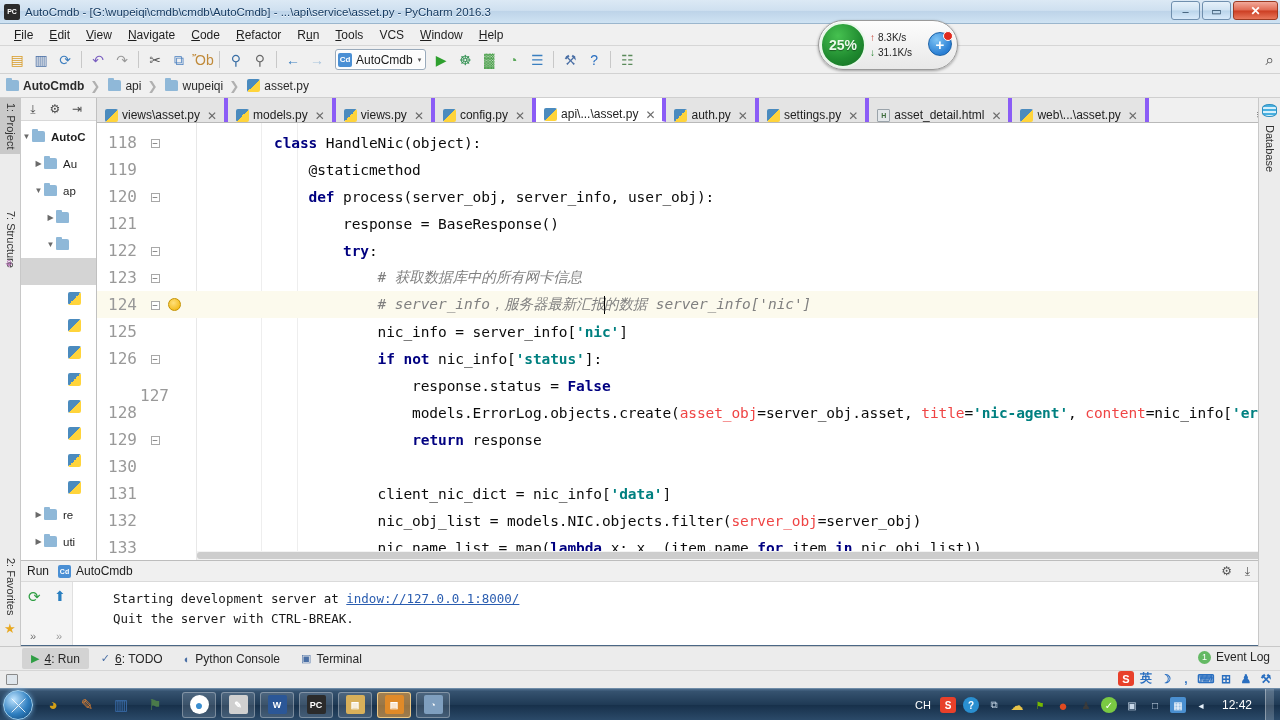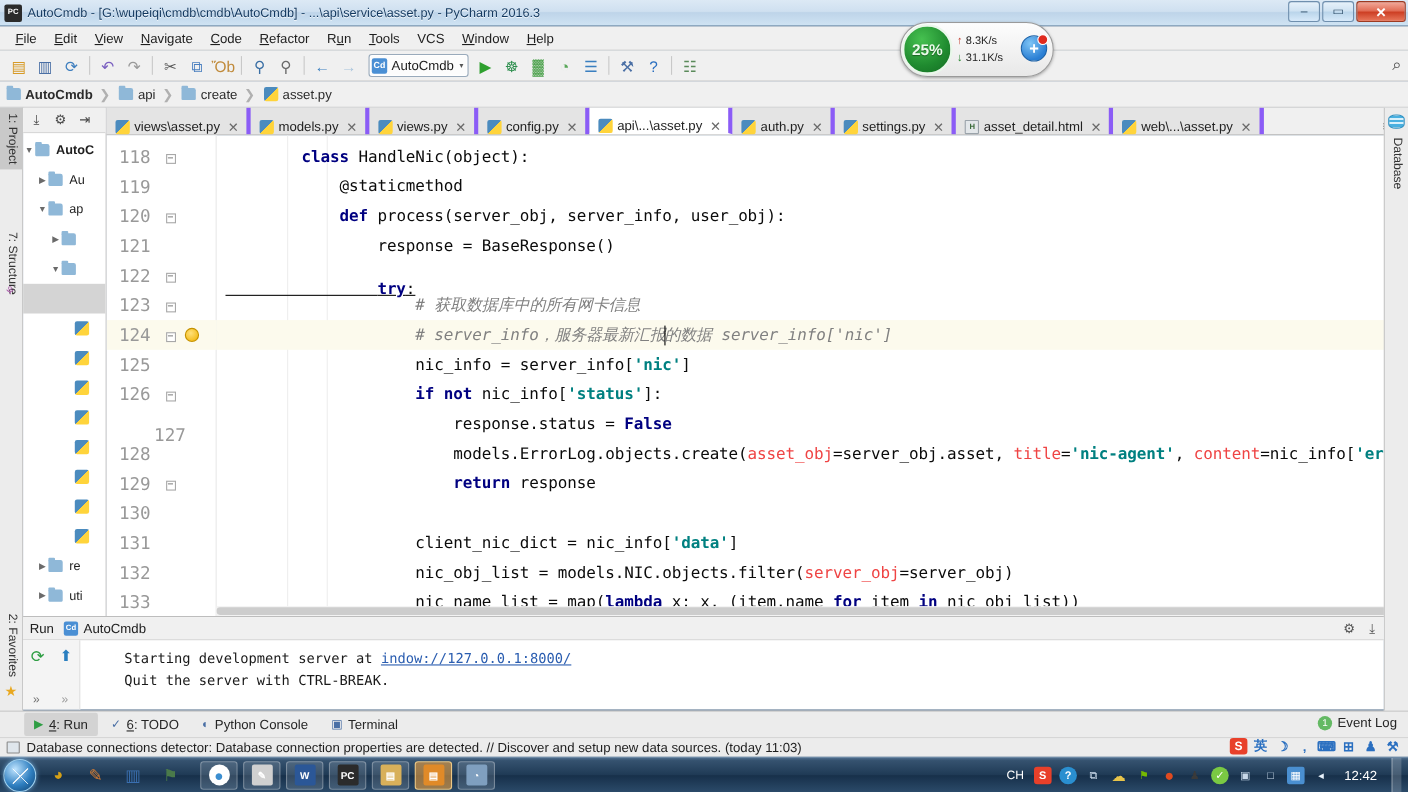--- a/index.html
+++ b/index.html
@@ -503,21 +503,21 @@
         <span class="cl">AutoCmdb</span>
         <span class="sep">❯</span>
       </div>
       <div class="crumb">
         <span class="folder-ic"></span>
         <span class="cl">api</span>
         <span class="sep">❯</span>
       </div>
       <div class="crumb">
         <span class="folder-ic"></span>
-        <span class="cl">create</span>
+        <span class="cl">wupeiqi</span>
         <span class="sep">❯</span>
       </div>
       <div class="crumb">
         <span class="py-ic"></span>
         <span class="cl">asset.py</span>
       </div>
     </div>
 
   <div class="leftstrip">
     <div class="vtab sel" style="top:0;"><span>1: Project</span></div>
@@ -738,21 +738,21 @@
           <span class="fold"></span>
         </div>
       </div>
     <div class="codearea" id="codearea">
       <div class="indentline" style="left:64px;"></div>
       <div class="indentline" style="left:100px;"></div>
     <div class="cline" style="top: 6px;"><span><span>        </span><span class="kw">class </span><span>HandleNic(object):</span></span></div>
         <div class="cline" style="top: 60px;"><span><span>            </span><span class="kw">def </span><span>process(server_obj, server_info, user_obj):</span></span></div>
         <div class="cline" style="top: 33px;"><span><span>            @staticmethod</span></span></div>
         <div class="cline" style="top: 87px;"><span><span>                response = BaseResponse()</span></span></div>
-        <div class="cline" style="top: 126px; text-decoration: underline;"><span><span>                </span><span class="kw">try</span><span>:</span></span></div>
+        <div class="cline" style="top: 114px;"><span><span>                </span><span class="kw">try</span><span>:</span></span></div>
         <div class="cline" style="top: 141px;"><span><span class="cmt">                    # 获取数据库中的所有网卡信息</span></span></div>
         <div class="cline cur" style="top: 168px;"><span><span class="cmt">                    # server_info，服务器最新汇报<span class="caret" style="background: rgb(0, 0, 0); width: 1px; height: 18px;"></span>的数据 server_info['nic']</span></span></div>
         <div class="cline" style="top: 195px;"><span><span>                    nic_info = server_info[</span><span class="str">'nic'</span><span>]</span></span></div>
         <div class="cline" style="top: 222px;"><span><span>                    </span><span class="kw">if not </span><span>nic_info[</span><span class="str">'status'</span><span>]:</span></span></div>
         <div class="cline" style="top: 249px;"><span><span>                        response.status = </span><span class="kw">False</span></span></div>
         <div class="cline" style="top: 276px;"><span><span>                        models.ErrorLog.objects.create(</span><span class="param">asset_obj</span><span>=server_obj.asset, </span><span class="param">title</span><span>=</span><span class="str">'nic-agent'</span><span>, </span><span class="param">content</span><span>=nic_info[</span><span class="str">'error</span></span></div>
         <div class="cline" style="top: 303px;"><span><span>                        </span><span class="kw">return </span><span>response</span></span></div>
         <div class="cline" style="top: 330px;"><span><span></span></span></div>
         <div class="cline" style="top: 357px;"><span><span>                    client_nic_dict = nic_info[</span><span class="str">'data'</span><span>]</span></span></div>
         <div class="cline" style="top: 384px;"><span><span>                    nic_obj_list = models.NIC.objects.filter(</span><span class="param">server_obj</span><span>=server_obj)</span></span></div>
@@ -817,21 +817,20 @@
         <span>Terminal</span>
       </div>
     </div>
   <div class="eventlog">
     <span class="badge1">1</span>
     <span>Event Log</span>
   </div>
 
   <div class="statusbar">
     <span class="sb-ic"></span>
-    <span>Database connections detector: Database connection properties are detected. // Discover and setup new data sources. (today 11:03)</span>
   </div>
   <div class="traybar" id="sbtray">
       <div style="width: 16px; height: 15px; display: flex; align-items: center; justify-content: center; font-size: 11px; font-weight: bold; color: rgb(255, 255, 255); background: rgb(232, 64, 42); border-radius: 3px;">S</div>
       <div style="width: 16px; height: 15px; display: flex; align-items: center; justify-content: center; font-size: 12px; font-weight: bold; color: rgb(42, 111, 192);">英</div>
       <div style="width: 16px; height: 15px; display: flex; align-items: center; justify-content: center; font-size: 12px; font-weight: bold; color: rgb(42, 111, 192);">☽</div>
       <div style="width: 16px; height: 15px; display: flex; align-items: center; justify-content: center; font-size: 12px; font-weight: bold; color: rgb(42, 111, 192);">‚</div>
       <div style="width: 16px; height: 15px; display: flex; align-items: center; justify-content: center; font-size: 12px; font-weight: bold; color: rgb(42, 111, 192);">⌨</div>
       <div style="width: 16px; height: 15px; display: flex; align-items: center; justify-content: center; font-size: 12px; font-weight: bold; color: rgb(42, 111, 192);">⊞</div>
       <div style="width: 16px; height: 15px; display: flex; align-items: center; justify-content: center; font-size: 12px; font-weight: bold; color: rgb(42, 111, 192);">♟</div>
       <div style="width: 16px; height: 15px; display: flex; align-items: center; justify-content: center; font-size: 12px; font-weight: bold; color: rgb(42, 111, 192);">⚒</div>

